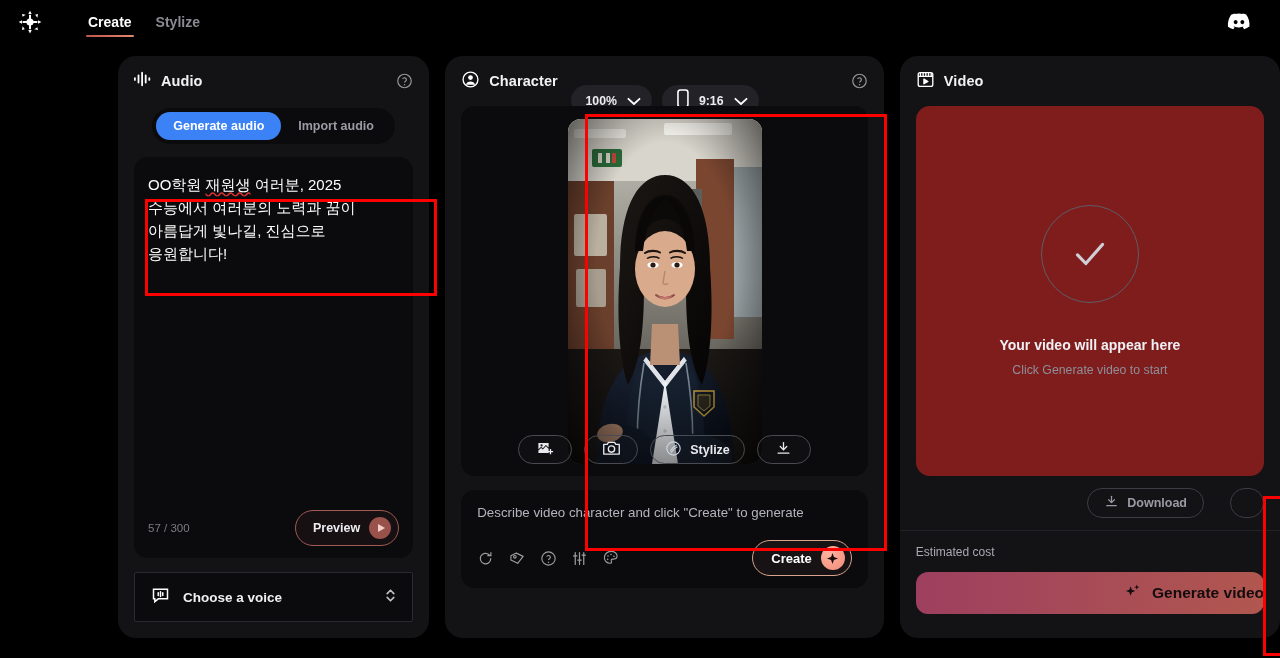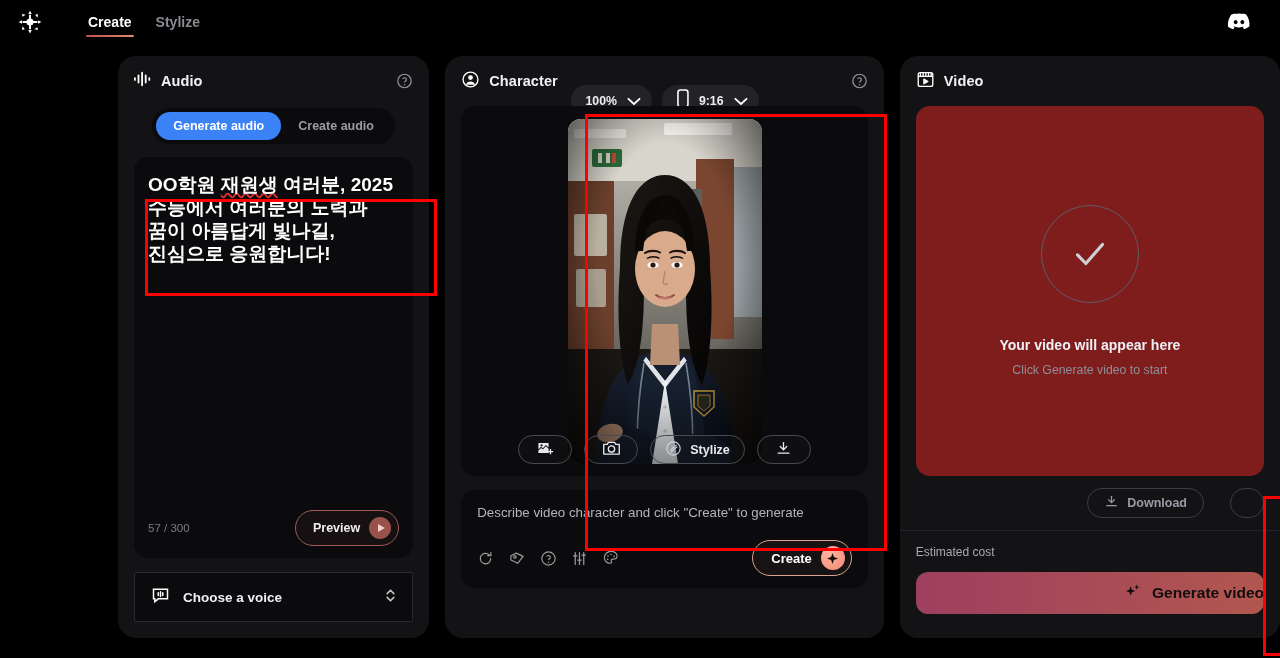--- a/index.html
+++ b/index.html
@@ -73,21 +73,21 @@
     padding: 7px 17px; border-radius: 999px; cursor: pointer; white-space: nowrap;
   }
   .seg-btn.active { background: #3b82f6; color: #fff; }
 
   .audio-card {
     margin: 13px 16px 0 16px; background: #0b0b0d; border-radius: 14px;
     flex: 1 1 auto; display: flex; flex-direction: column; padding: 16px 14px 12px 14px;
     position: relative;
   }
   .audio-text {
-    font-size: 19px; font-weight: 700; line-height: 23px; color: #fff;
+    font-size: 15px; font-weight: 400; line-height: 23px; color: #fff;
     word-break: keep-all;
   }
   .sq { text-decoration: underline wavy #e03030; text-decoration-skip-ink: none; }
   .audio-foot {
     margin-top: auto; display: flex; align-items: center; justify-content: space-between;
   }
   .counter { font-size: 11.5px; color: #7b7b84; }
   .preview-btn {
     display: inline-flex; align-items: center; gap: 9px;
     border: 1px solid #a05a54; border-radius: 999px;
@@ -263,21 +263,21 @@
         </svg>
       </span>
     </div>
 
     <div class="seg-wrap">
       <div class="seg">
         <div class="seg-btn active">
           <span>Generate audio</span>
         </div>
         <div class="seg-btn">
-          <span>Create audio</span>
+          <span>Import audio</span>
         </div>
       </div>
     </div>
 
     <div class="audio-card">
       <div class="audio-text"><span>OO학원 </span><span class="sq">재원생</span><span> 여러분, 2025 수능에서 여러분의 노력과 꿈이 아름답게 빛나길, 진심으로 응원합니다!</span></div>
       <div class="audio-foot">
         <div class="counter">57 / 300</div>
         <div class="preview-btn">
           <span>Preview</span>

